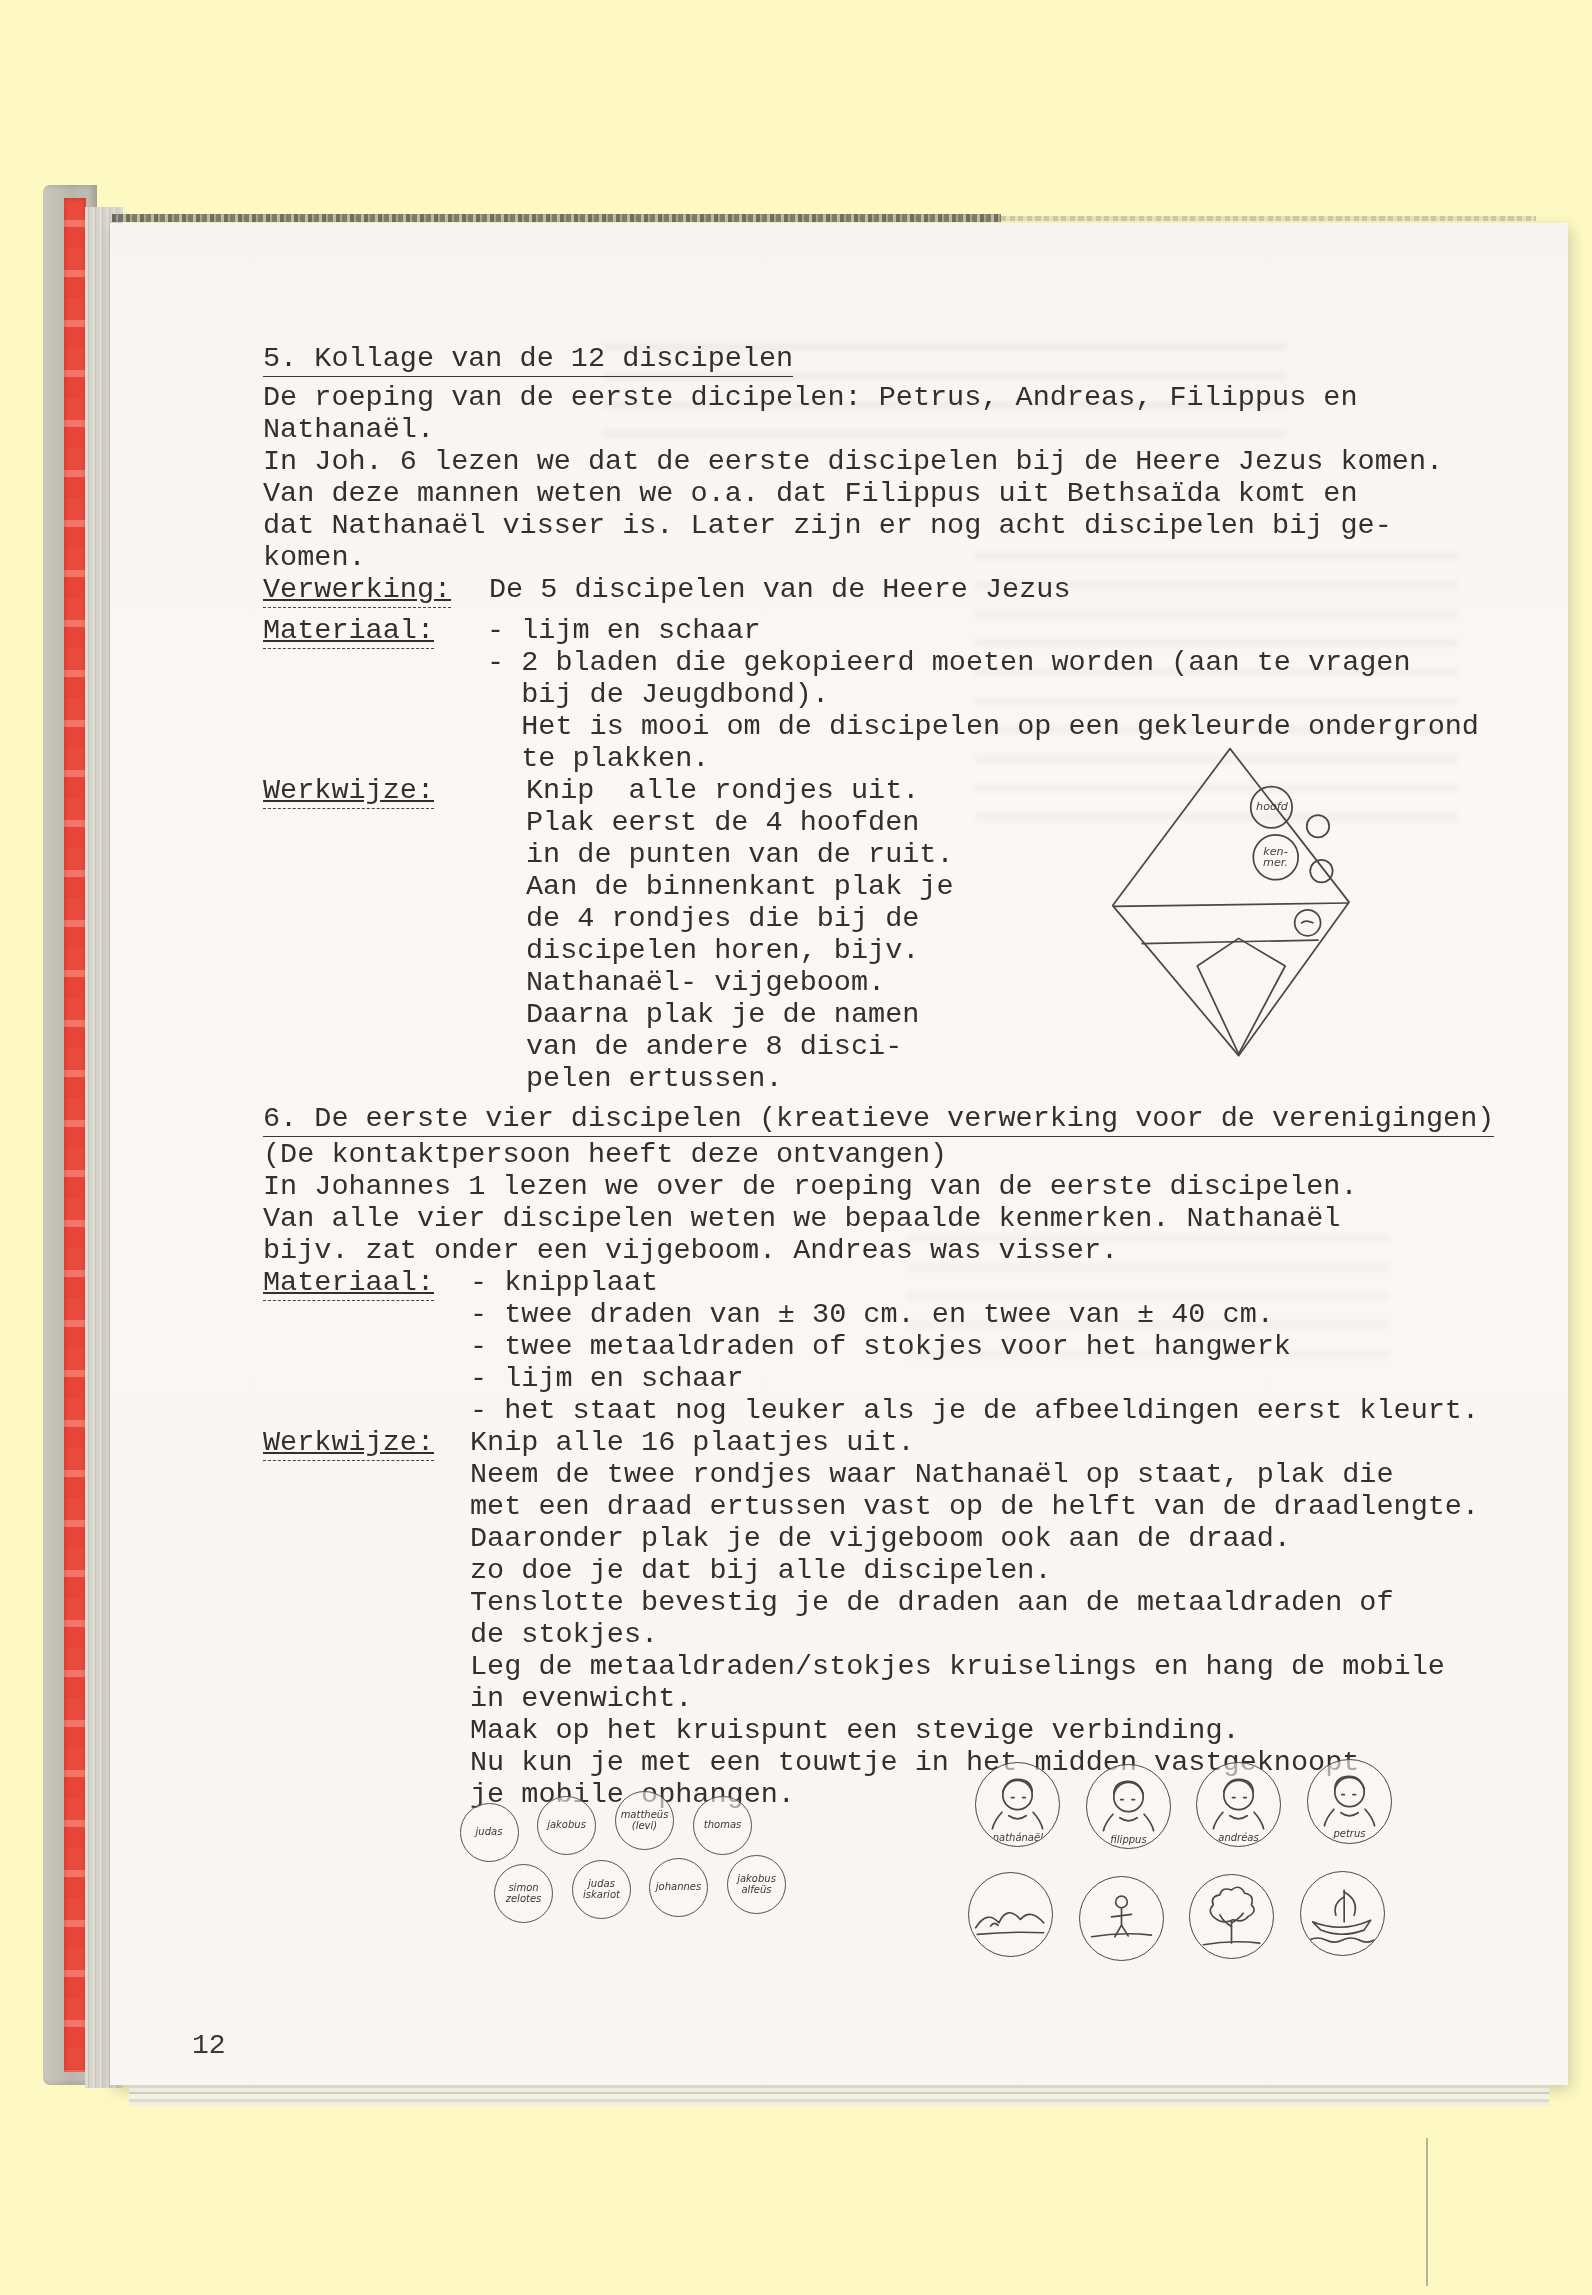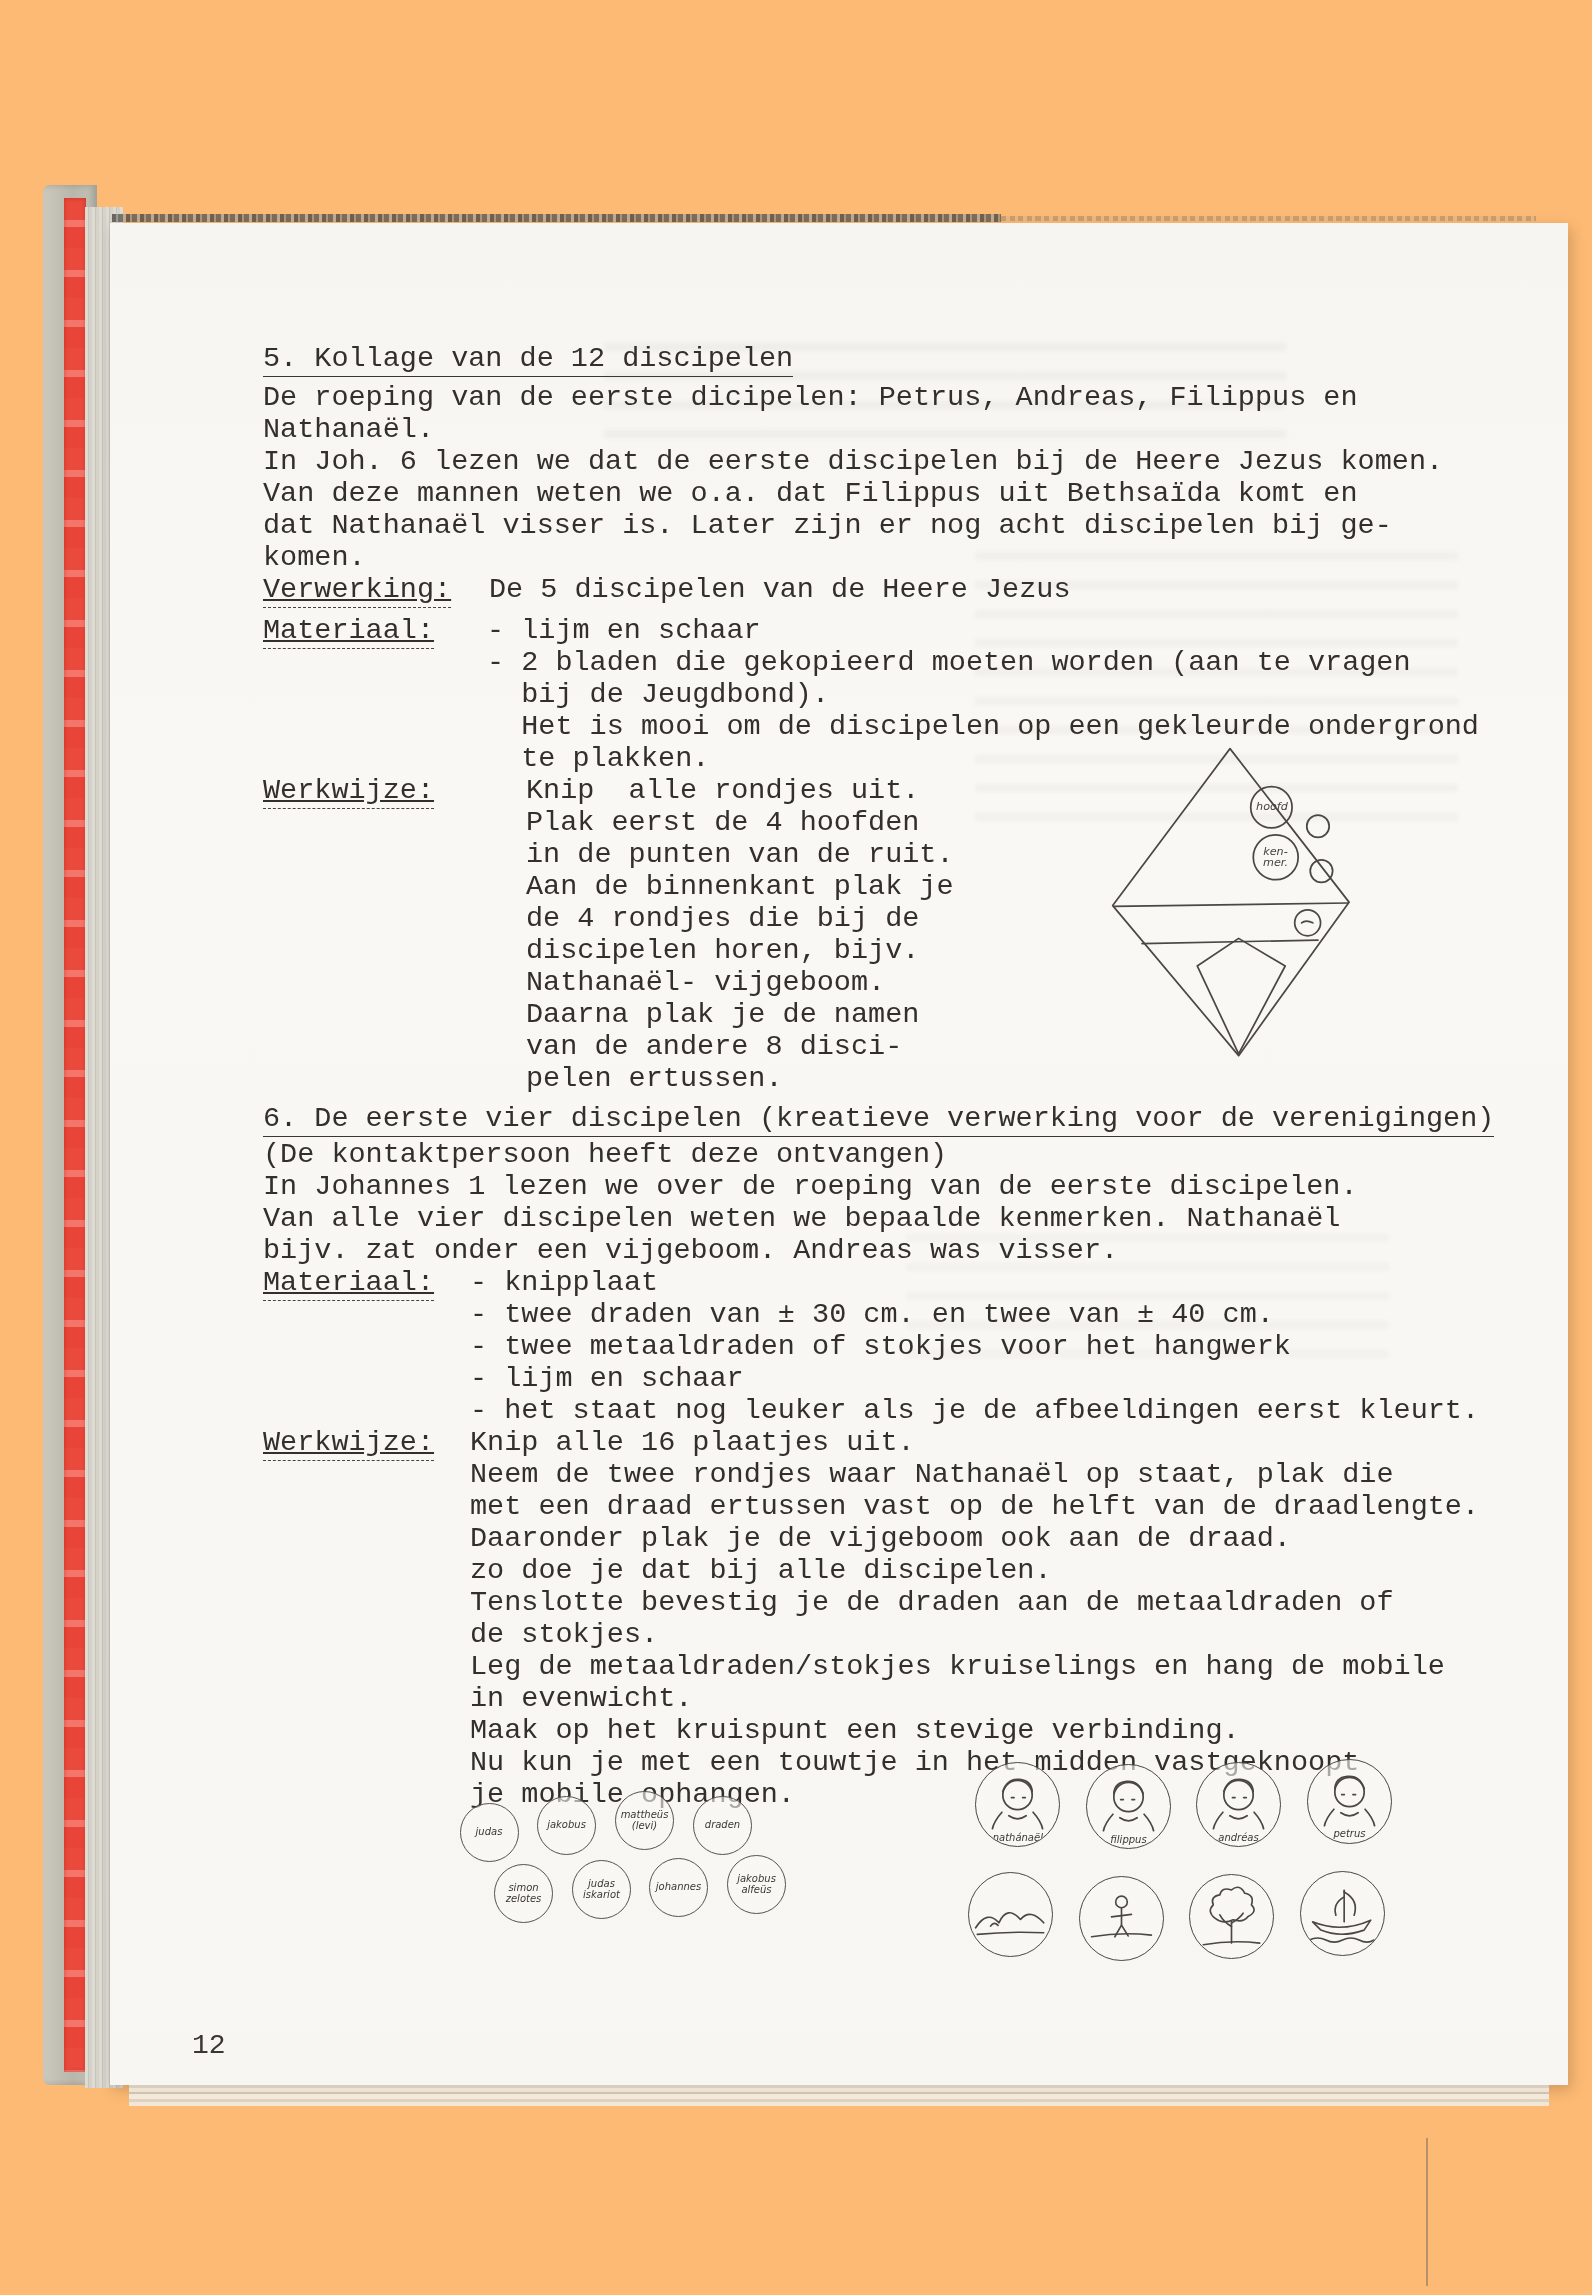--- a/index.html
+++ b/index.html
@@ -1,16 +1,16 @@
 <!DOCTYPE html>
 <html style="font-size:14px"><head>
 <meta charset="utf-8">
 <style>
   html,body{margin:0;padding:0;background:#ffffff;}
-  .scan{position:relative;width:1592px;height:2295px;background:#fdba74;overflow:hidden;
+  .scan{position:relative;width:1592px;height:2295px;background:#fef9c3;overflow:hidden;
         font-family:"Liberation Mono","DejaVu Sans Mono",monospace;color:#33302b;}
 
   
   .cover{position:absolute;left:43px;top:185px;width:54px;height:1900px;
          background:linear-gradient(90deg,#cbc8bd,#b9b6ab 55%,#c4c1b6);
          border-radius:7px 0 0 7px;box-shadow:inset -4.3px 0 6px rgba(0,0,0,.18);}
   .red-edge{position:absolute;left:64px;top:198px;width:21.6px;height:1874px;
          background:repeating-linear-gradient(180deg,#e94a3c 0 22.4px,#f4756a 22.4px 29px,#e84437 29px 50px);
          box-shadow:inset 0 0 4.3px rgba(130,10,0,.35);}
   .page-stack{position:absolute;left:85px;top:207px;width:38px;height:1881px;
@@ -188,21 +188,21 @@
     <div class="diag-label dl-hoofd">hoofd</div>
     <div class="diag-label dl-kenmerk">ken-
 mer.</div>
   </div>
 
   <div class="small-circles">
     <div class="scircle" style="left:15.5px;top:24px">judas</div>
     <div class="scircle" style="left:93px;top:17.3px">jakobus</div>
     <div class="scircle" style="left:171px;top:12px">mattheüs
 (levi)</div>
-    <div class="scircle" style="left:249px;top:17.3px">draden</div>
+    <div class="scircle" style="left:249px;top:17.3px">thomas</div>
     <div class="scircle" style="left:50px;top:85px">simon
 zelotes</div>
     <div class="scircle" style="left:128px;top:81px">judas
 iskariot</div>
     <div class="scircle" style="left:205px;top:79px">johannes</div>
     <div class="scircle" style="left:283px;top:76px">jakobus
 alfeüs</div>
   </div>
 
   <div class="large-circles">

